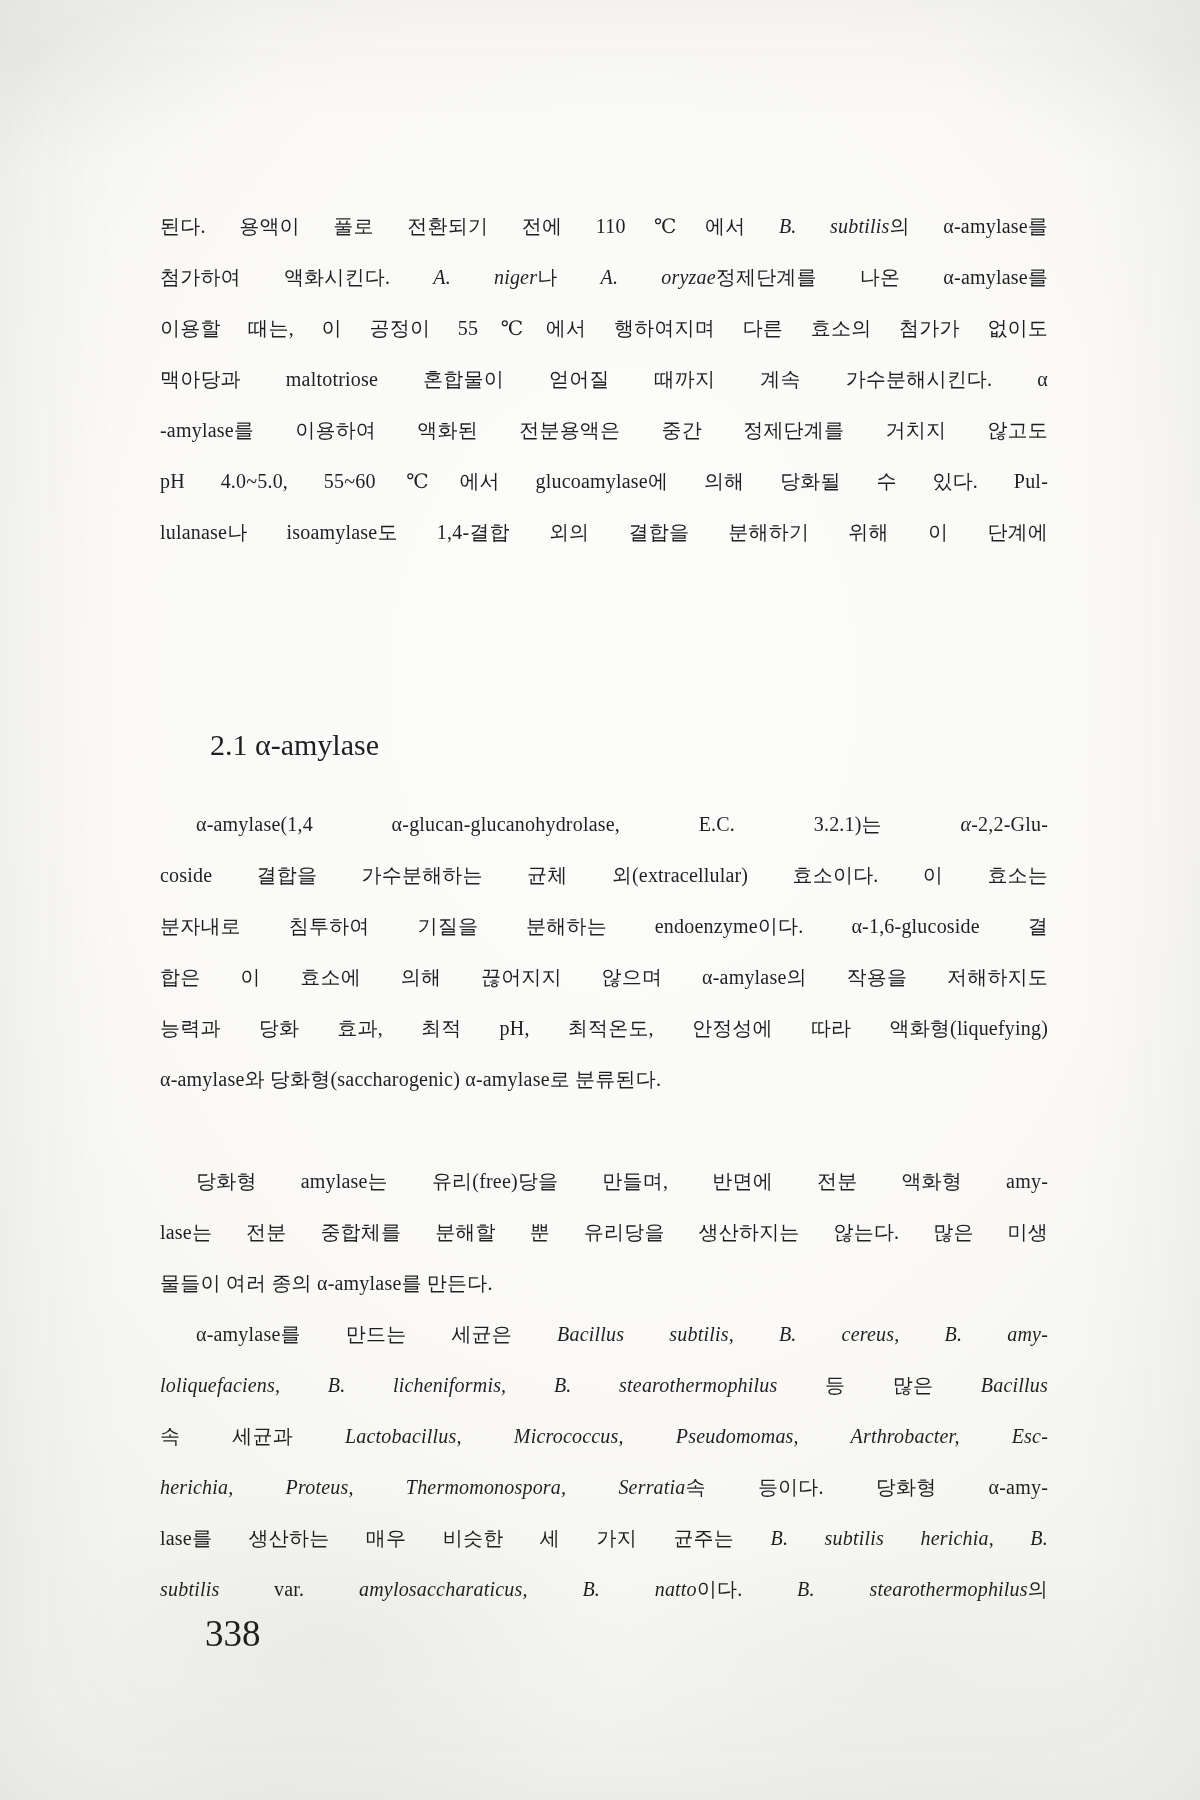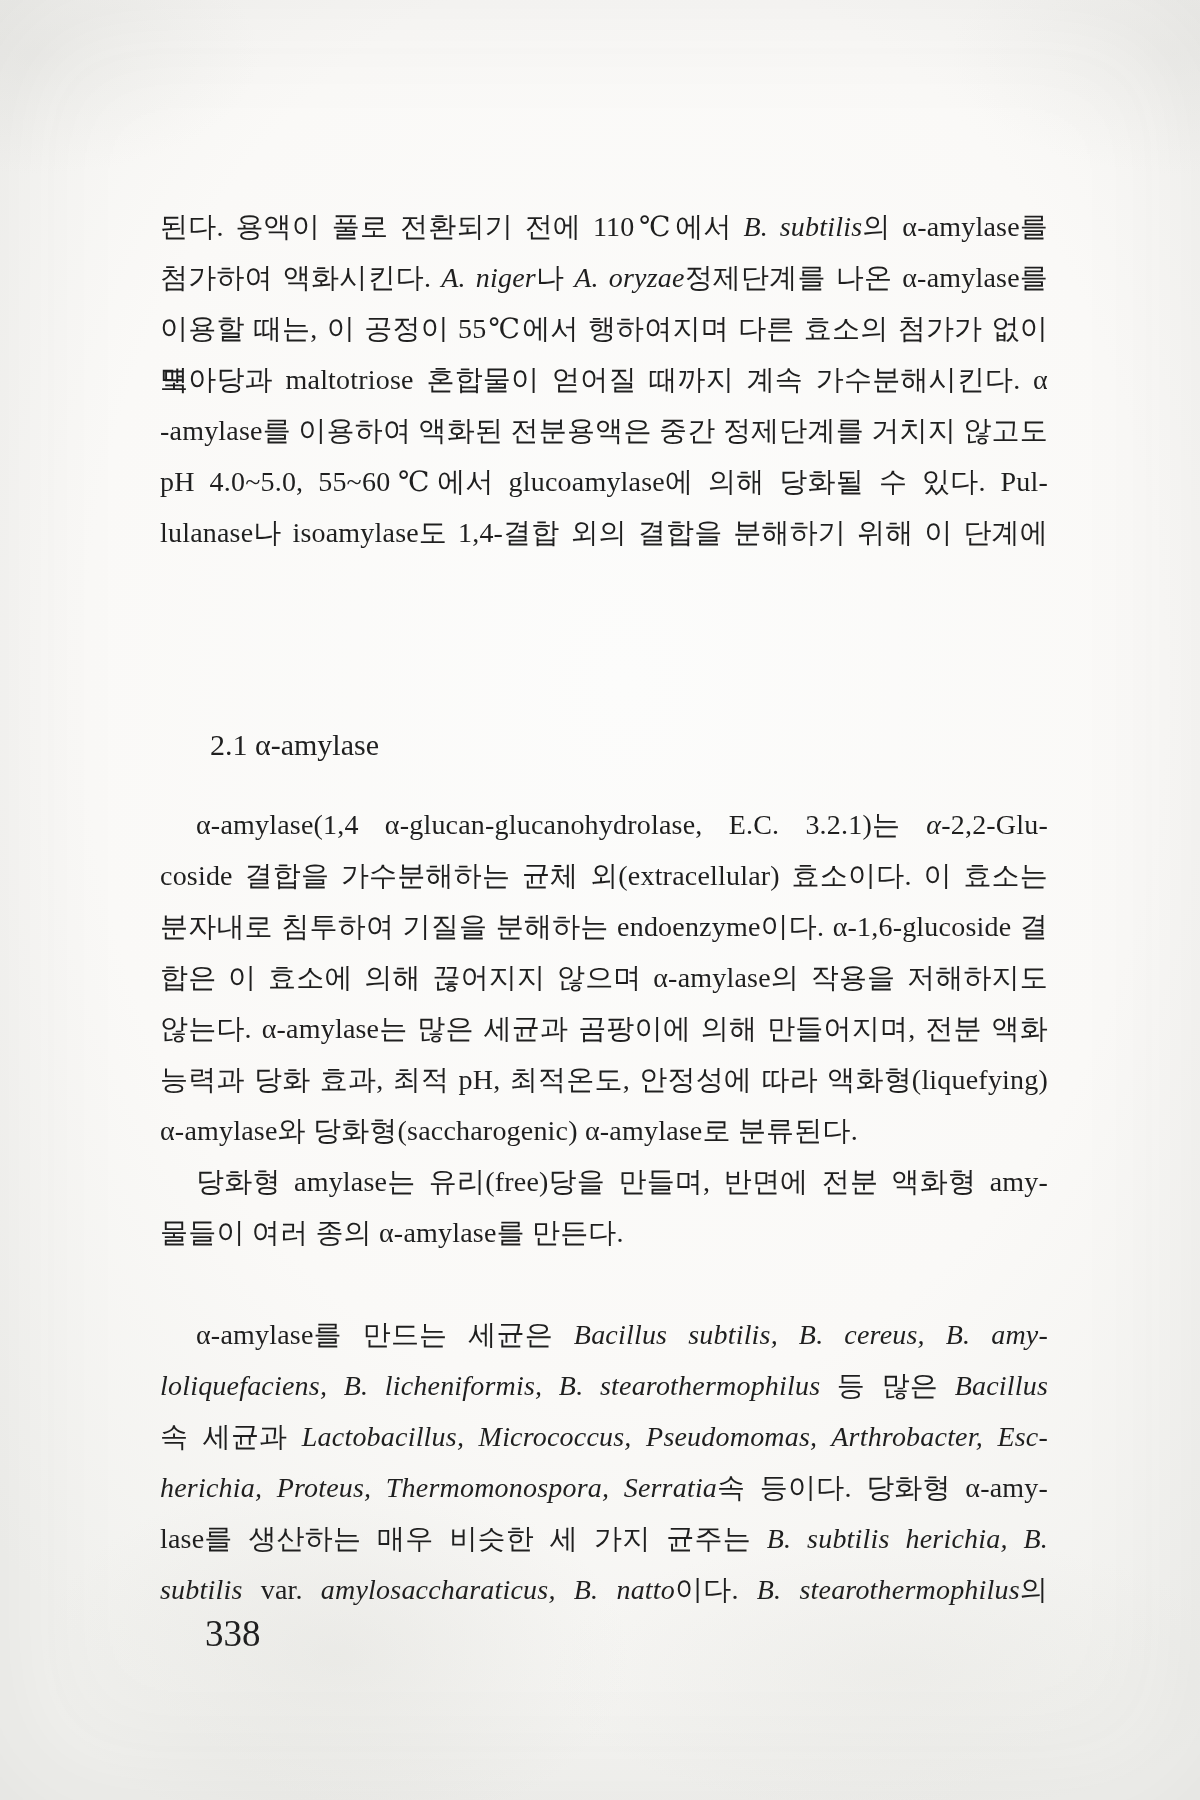--- a/index.html
+++ b/index.html
@@ -29,21 +29,21 @@
     content: "";
     position: absolute;
     inset: 0;
     box-shadow: inset 0 0 140px rgba(60,60,55,0.07);
     pointer-events: none;
   }
   .textcol {
     position: absolute;
     left: 160px;
     width: 888px;
-    font-size: 28px;
+    font-size: 20px;
     line-height: 51px;
     letter-spacing: 0.2px;
   }
   .line {
     height: 51px;
     white-space: normal;
     text-align: left;
   }
   .line.j {
     text-align: justify;
@@ -95,27 +95,27 @@
       <div class="line j"><span>lulanase나 isoamylase도 1,4-결합 외의 결합을 분해하기 위해 이 단계에</span></div>
     </div>
 
   <div class="heading">2.1 α-amylase</div>
 
   <div id="p1" class="textcol">
       <div class="line j ind"><span>α-amylase(1,4 α-glucan-glucanohydrolase, E.C. 3.2.1)는 </span><span class="it">α</span><span>-2,2-Glu-</span></div>
       <div class="line j"><span>coside 결합을 가수분해하는 균체 외(extracellular) 효소이다. 이 효소는</span></div>
       <div class="line j"><span>분자내로 침투하여 기질을 분해하는 endoenzyme이다. α-1,6-glucoside 결</span></div>
       <div class="line j"><span>합은 이 효소에 의해 끊어지지 않으며 α-amylase의 작용을 저해하지도</span></div>
-      <div class="line j"><span>않는다. α-amylase는 많은 세균과 곰팡이에 의해 만들어지며, 전분 액화</span></div>
       <div class="line j"><span>능력과 당화 효과, 최적 pH, 최적온도, 안정성에 따라 액화형(liquefying)</span></div>
       <div class="line"><span>α-amylase와 당화형(saccharogenic) α-amylase로 분류된다.</span></div>
     </div>
 
   <div id="p2" class="textcol">
       <div class="line j ind"><span>당화형 amylase는 유리(free)당을 만들며, 반면에 전분 액화형 amy-</span></div>
+      <div class="line j"><span>lase는 전분 중합체를 분해할 뿐 유리당을 생산하지는 않는다. 많은 미생</span></div>
       <div class="line"><span>물들이 여러 종의 α-amylase를 만든다.</span></div>
     </div>
 
   <div id="p3" class="textcol">
       <div class="line j ind"><span>α-amylase를 만드는 세균은 </span><span class="it">Bacillus subtilis, B. cereus, B. amy-</span></div>
       <div class="line j"><span class="it">loliquefaciens, B. licheniformis, B. stearothermophilus</span><span> 등 많은 </span><span class="it">Bacillus</span></div>
       <div class="line j"><span>속 세균과 </span><span class="it">Lactobacillus, Micrococcus, Pseudomomas, Arthrobacter, Esc-</span></div>
       <div class="line j"><span class="it">herichia, Proteus, Thermomonospora, Serratia</span><span>속 등이다. 당화형 α-amy-</span></div>
       <div class="line j"><span>lase를 생산하는 매우 비슷한 세 가지 균주는 </span><span class="it">B. subtilis herichia, B.</span></div>
       <div class="line j"><span class="it">subtilis</span><span> var. </span><span class="it">amylosaccharaticus, B. natto</span><span>이다. </span><span class="it">B. stearothermophilus</span><span>의</span></div>

